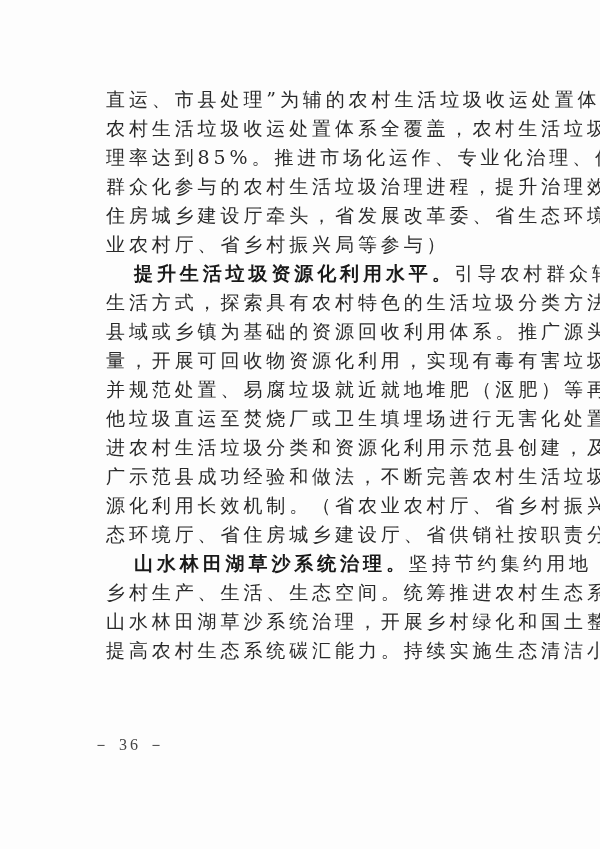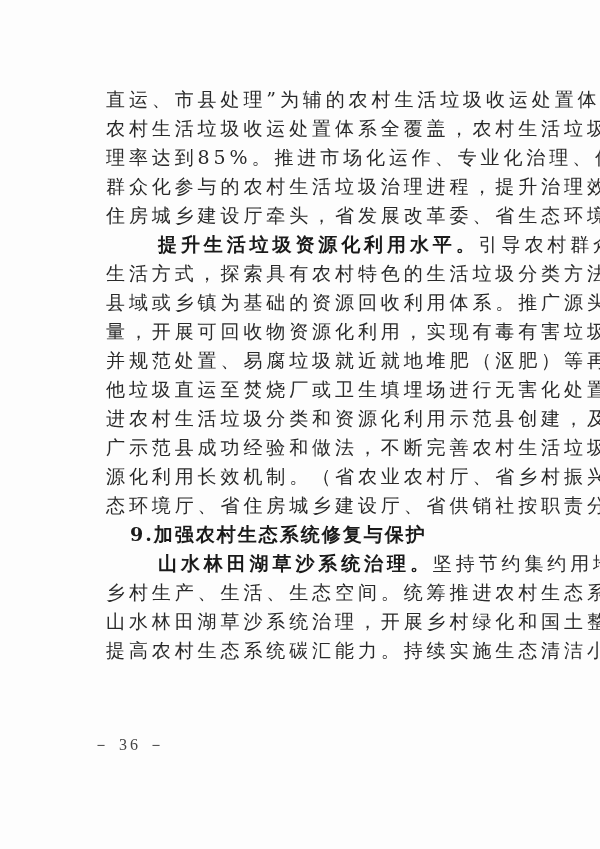--- a/index.html
+++ b/index.html
@@ -11,51 +11,51 @@
   }
   .page { position: absolute; left: 0; top: 0; width: 600px; height: 849px; background: #fdfdfd; }
   .body-text {
     position: absolute; left: 106px; top: 85px; width: 396px;
   }
   .line {
     height: 29px; line-height: 29px; font-size: 19px;
     white-space: nowrap; letter-spacing: 3.9px; overflow: visible;
   }
   .indent { padding-left: 28px; }
-  .bold { font-weight: bold; color: #1a1a1a; margin-left: 24px; }
+  .bold { font-weight: bold; color: #1a1a1a; }
   .heading { font-weight: bold; color: #1a1a1a; padding-left: 24px; letter-spacing: 2px; }
   .page-number {
     position: absolute; left: 93px; top: 735px;
     font-size: 16px; color: #444; letter-spacing: 3px;
     font-family: "Liberation Serif", serif;
   }
 </style>
 </head>
 <body>
 
 <div class="page">
   <div class="body-text">
     <div class="line">直运、市县处理”为辅的农村生活垃圾收运处置体系，力争</div>
     <div class="line">农村生活垃圾收运处置体系全覆盖，农村生活垃圾无害化处</div>
     <div class="line">理率达到85%。推进市场化运作、专业化治理、信息化管理、</div>
     <div class="line">群众化参与的农村生活垃圾治理进程，提升治理效果。（省</div>
     <div class="line">住房城乡建设厅牵头，省发展改革委、省生态环境厅、省农</div>
+    <div class="line">业农村厅、省乡村振兴局等参与）</div>
 
     <div class="line indent"><span class="bold">提升生活垃圾资源化利用水平。</span><span>引导农村群众转变生产</span></div>
     <div class="line">生活方式，探索具有农村特色的生活垃圾分类方法，建立以</div>
     <div class="line">县域或乡镇为基础的资源回收利用体系。推广源头分类减</div>
     <div class="line">量，开展可回收物资源化利用，实现有毒有害垃圾单独收集</div>
     <div class="line">并规范处置、易腐垃圾就近就地堆肥（沤肥）等再利用、其</div>
     <div class="line">他垃圾直运至焚烧厂或卫生填埋场进行无害化处置。统筹推</div>
     <div class="line">进农村生活垃圾分类和资源化利用示范县创建，及时总结推</div>
     <div class="line">广示范县成功经验和做法，不断完善农村生活垃圾分类和资</div>
     <div class="line">源化利用长效机制。（省农业农村厅、省乡村振兴局、省生</div>
     <div class="line">态环境厅、省住房城乡建设厅、省供销社按职责分工负责）</div>
 
-    <div class="line heading">9.加强农村生态系统修复与保护</div>
 
     <div class="line indent"><span class="bold">山水林田湖草沙系统治理。</span><span>坚持节约集约用地，科学布局</span></div>
     <div class="line">乡村生产、生活、生态空间。统筹推进农村生态系统保护与</div>
     <div class="line">山水林田湖草沙系统治理，开展乡村绿化和国土整治行动，</div>
     <div class="line">提高农村生态系统碳汇能力。持续实施生态清洁小流域建</div>
   </div>
 
   <div class="page-number">－ 36 －</div>
 </div>
 

